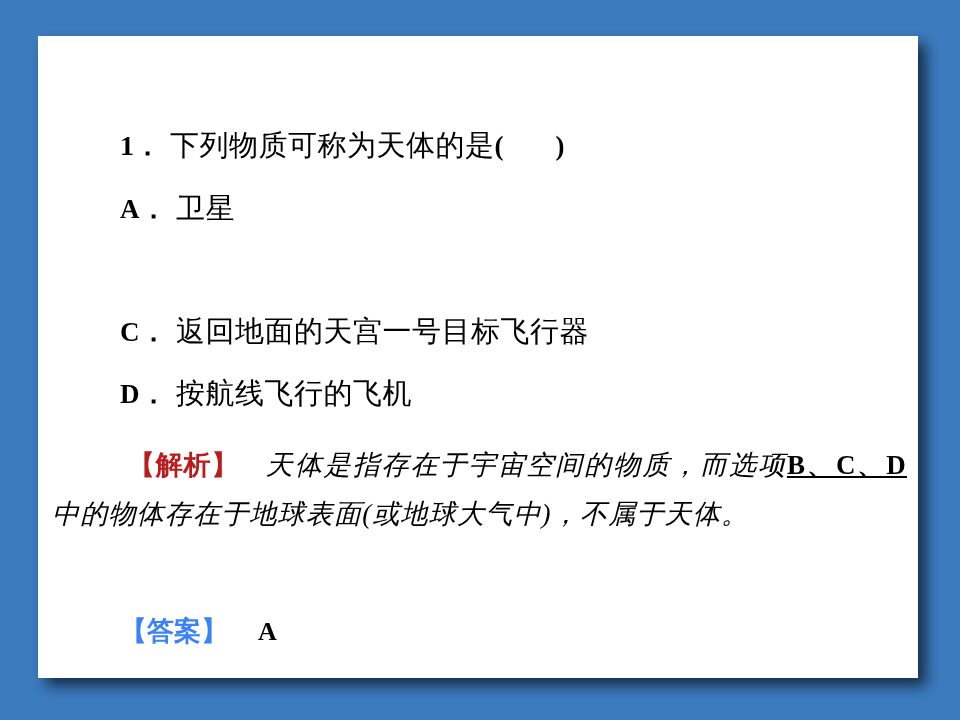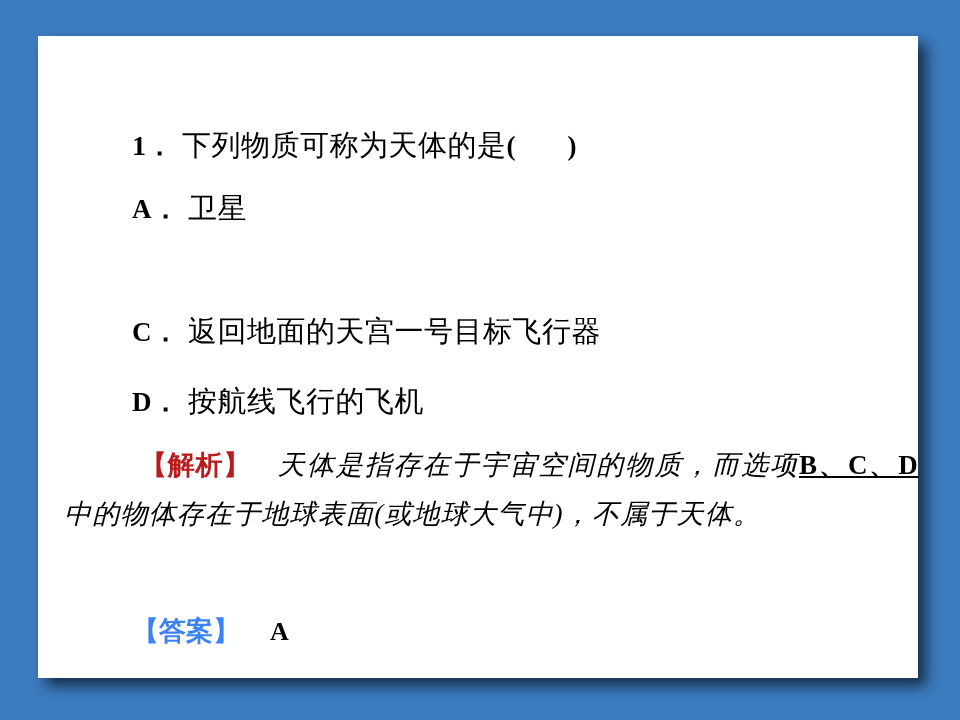--- a/index.html
+++ b/index.html
@@ -43,21 +43,20 @@
     height: 642px;
     background: #ffffff;
   }
 
   .card-inner {
     position: absolute;
     left: 0;
     top: 0;
     width: 880px;
     height: 642px;
-    margin-left: 12px;
   }
 
   
   .qline {
     position: absolute;
     left: 82px;
     white-space: nowrap;
     color: #000000;
     font-family: "Liberation Serif", "DejaVu Serif", serif;
     font-size: 29px;
@@ -87,21 +86,21 @@
   }
   .qline .num1 {
     font-weight: bold;
     font-size: 28px;
   }
 
   .row-q  { top: 92px; }
   .row-a  { top: 155px; }
   .row-b  { top: 217px; }
   .row-c  { top: 278px; }
-  .row-d  { top: 348px; }
+  .row-d  { top: 340px; }
 
   
   .explain {
     position: absolute;
     left: 14px;
     top: 405px;
     width: 855px;
     color: #000000;
     font-family: "Liberation Serif", "DejaVu Serif", serif;
     font-size: 27px;

